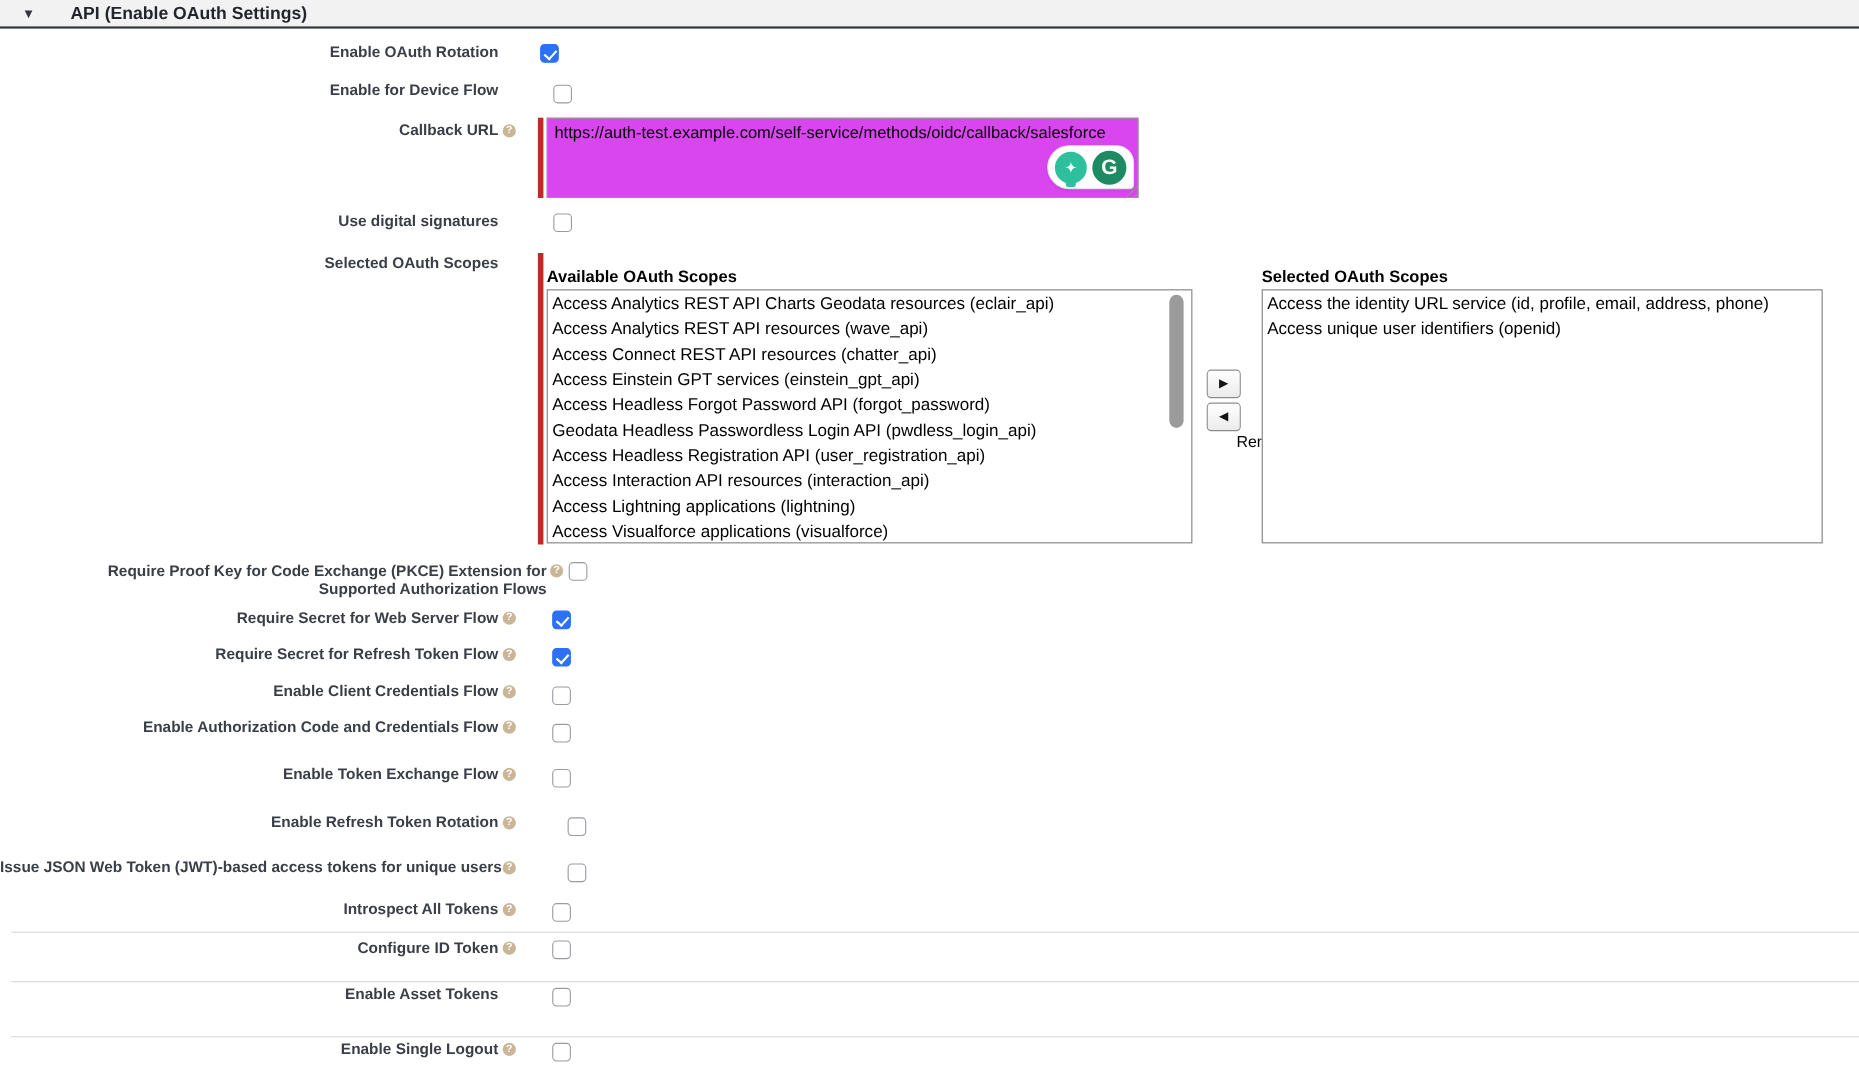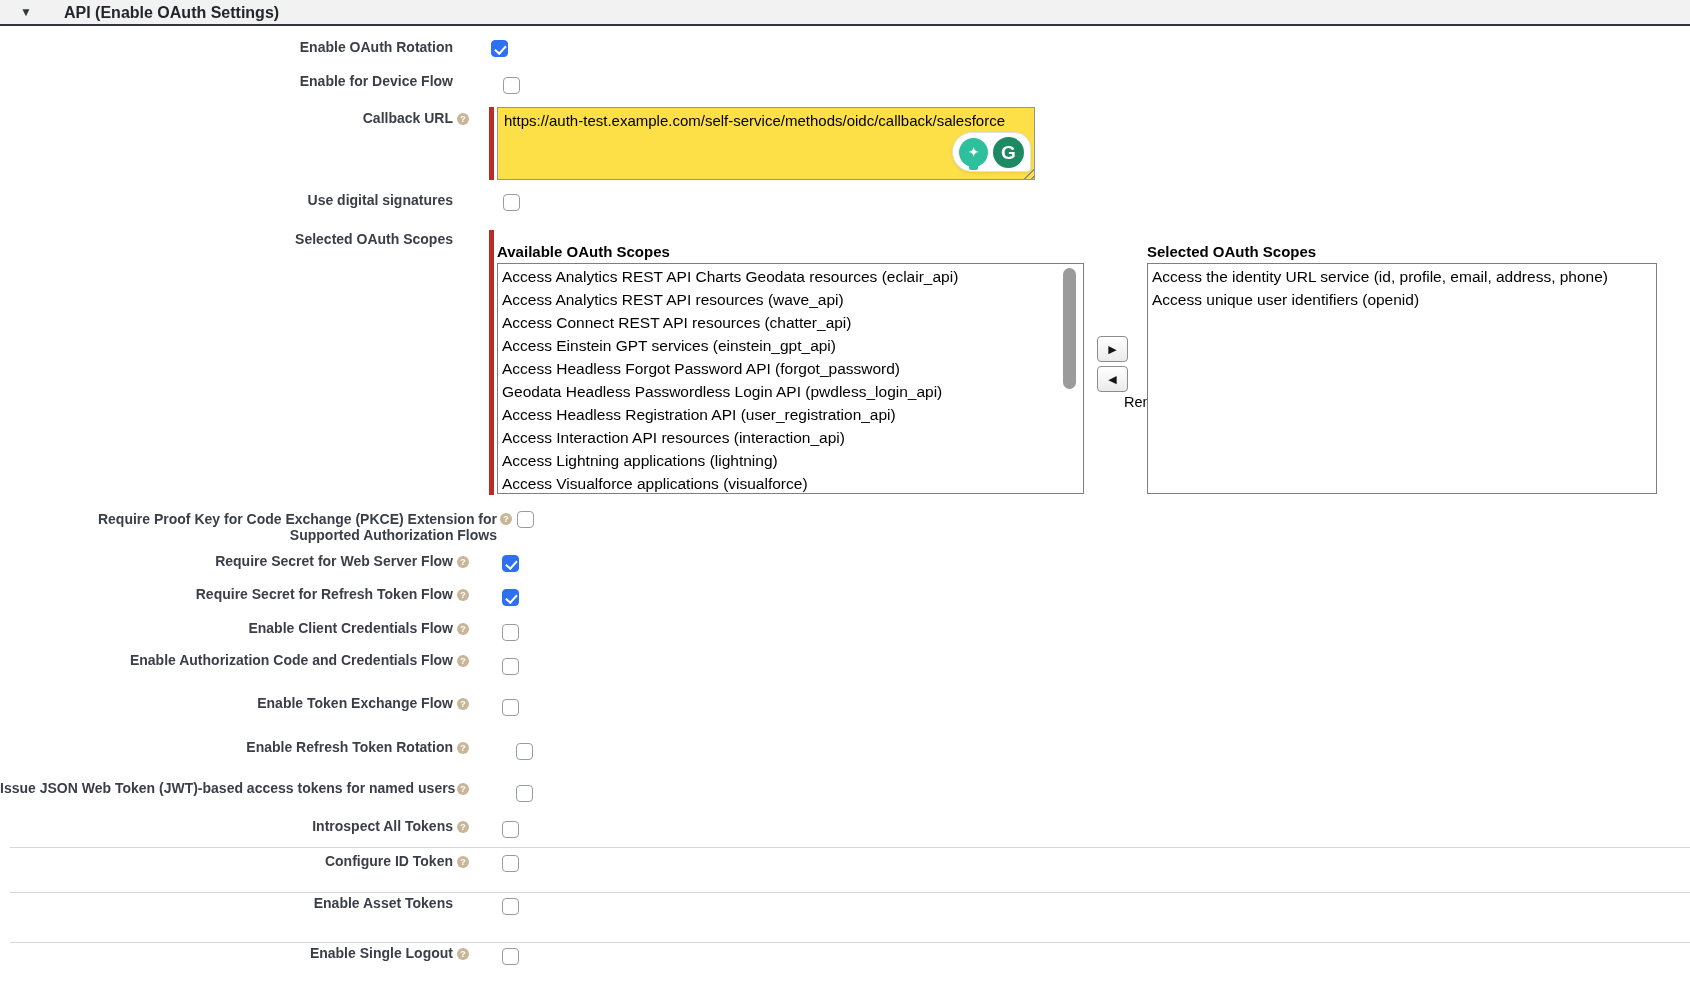--- a/index.html
+++ b/index.html
@@ -14,21 +14,21 @@
   .row { position:absolute; left:0; width:1690px; height:22px; }
   .lbl { position:absolute; left:0; top:0; width:453px; text-align:right; font-weight:bold; font-size:14px; line-height:16px; color:#3a3e47; white-space:nowrap; }
   .help { position:absolute; left:457px; top:3px; width:12px; height:12px; border-radius:50%; background:#c9b699; color:#fff; font-size:9.5px; font-weight:bold; text-align:center; line-height:12px; cursor:pointer; }
   .checkbox { position:absolute; left:502px; top:1px; width:17px; height:17px; border:1.5px solid #979ba2; border-radius:4px; background:#fff; cursor:pointer; }
   .checkbox.checked { background:#2d70f3; border-color:#2d70f3; }
   .checkbox.checked::after { content:""; position:absolute; left:5px; top:2px; width:4.5px; height:9px; border:solid #fff; border-width:0 2.4px 2.4px 0; transform:rotate(42deg); }
 
   .reqbar { position:absolute; width:5px; background:#bc2c24; }
 
   
-  .cb-url { position:absolute; left:497px; top:107px; width:538px; height:73px; border:1px solid #949494; background:#fde047; font-size:15px; color:#000; padding:4px 6px; overflow:hidden; }
+  .cb-url { position:absolute; left:497px; top:107px; width:538px; height:73px; border:1px solid #949494; background:#d946ef; font-size:15px; color:#000; padding:4px 6px; overflow:hidden; }
   .assist-pill { position:absolute; left:952px; top:132px; width:79px; height:40px; background:#fff; border:1px solid #e2e2e2; border-radius:20px 16px 4px 20px; box-shadow:0 1px 3px rgba(0,0,0,.10); display:flex; align-items:center; justify-content:center; gap:5px; }
   .bulb-icon { position:relative; width:29px; height:29px; border-radius:50%; background:#2ebf9d; color:#fff; font-size:14px; text-align:center; line-height:29px; cursor:pointer; }
   .bulb-icon::after { content:""; position:absolute; left:10px; bottom:-3px; width:9px; height:4px; background:#2ebf9d; border-radius:0 0 2px 2px; }
   .gram-icon { width:31px; height:31px; border-radius:50%; background:#1e8a64; color:#fff; font-weight:bold; font-size:19px; text-align:center; line-height:31px; cursor:pointer; }
   .resize-handle { position:absolute; left:1019px; top:164px; width:15px; height:15px; clip-path:polygon(100% 0, 100% 100%, 0 100%); background:repeating-linear-gradient(135deg, transparent 0 3.5px, #8f8f8f 3.5px 5px); cursor:nwse-resize; }
 
   
   .list-head { position:absolute; top:243px; font-weight:bold; font-size:15px; color:#000; text-align:left; }
   .listbox { position:absolute; top:263px; height:231px; border:1px solid #7f7f7f; background:#fff; overflow:hidden; padding-top:1px; }
   .opt { height:23px; line-height:23px; padding-left:4px; font-size:15.5px; color:#000; white-space:nowrap; cursor:default; }
@@ -144,21 +144,21 @@
   <span class="checkbox" style="top:4px"></span>
 </div>
 
 <div class="row" style="top:739px">
   <span class="lbl">Enable Refresh Token Rotation</span>
   <span class="help">?</span>
   <span class="checkbox" style="top:4px;left:516px"></span>
 </div>
 
 <div class="row" style="top:780px">
-  <span class="lbl">Issue JSON Web Token (JWT)-based access tokens for named users</span>
+  <span class="lbl">Issue JSON Web Token (JWT)-based access tokens for unique users</span>
   <span class="help">?</span>
   <span class="checkbox" style="top:5px;left:516px"></span>
 </div>
 
 <div class="row" style="top:818px">
   <span class="lbl">Introspect All Tokens</span>
   <span class="help">?</span>
   <span class="checkbox" style="top:3px"></span>
 </div>
 

